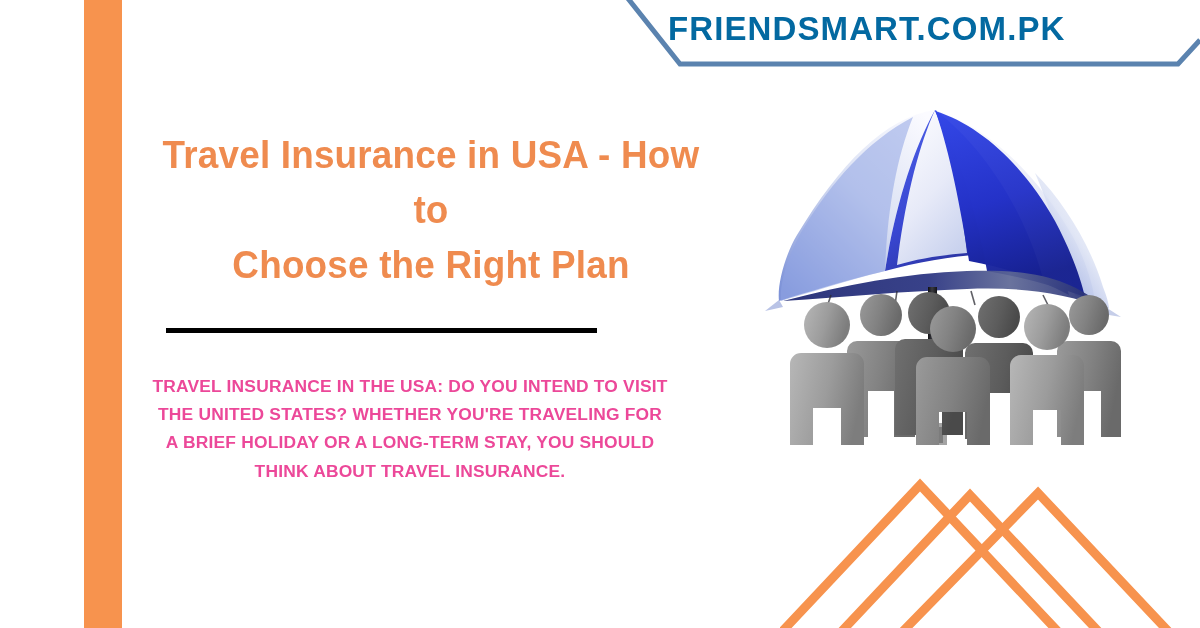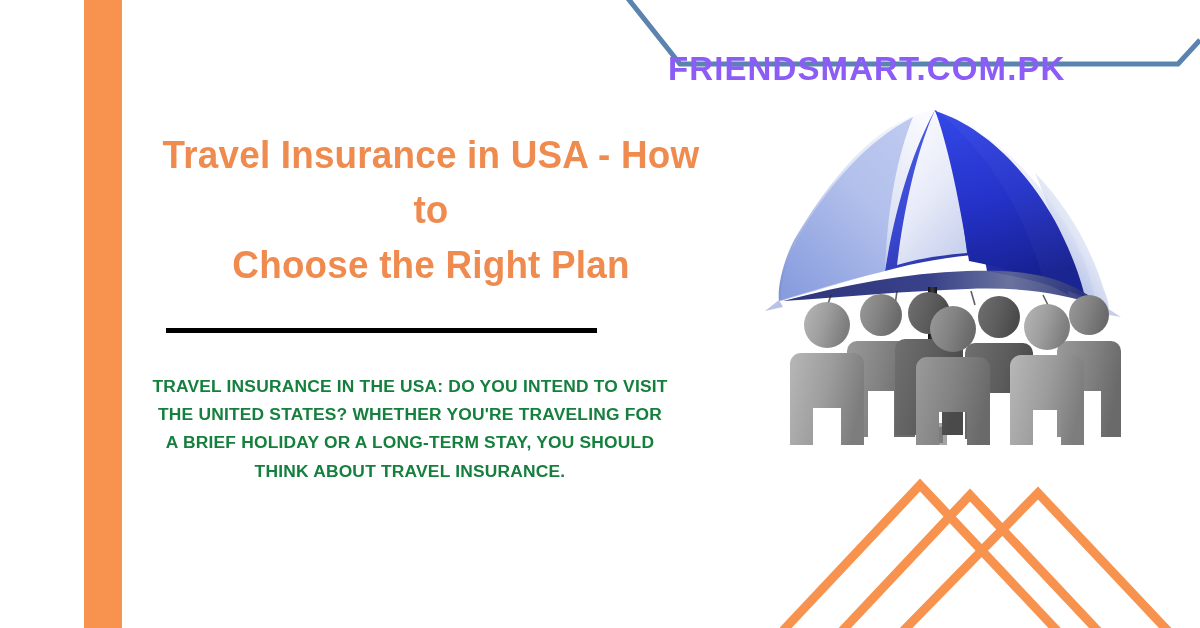--- a/index.html
+++ b/index.html
@@ -43,24 +43,23 @@
   }
   .site-url {
     position: absolute;
     left: 668px;
     top: 10px;
     width: 440px;
     text-align: left;
     font-size: 33px;
     font-weight: 700;
     letter-spacing: 1.1px;
-    color: #8b5cf6;
+    color: #0369a1;
     font-family: "Liberation Sans", sans-serif;
     white-space: nowrap;
-    margin-top: 40px;
   }
 
   
   .headline {
     position: absolute;
     left: 150px;
     top: 128px;
     width: 562px;
     text-align: center;
     color: #EF8B4F;
@@ -83,21 +82,21 @@
     background: #000000;
   }
 
   
   .body-copy {
     position: absolute;
     left: 150px;
     top: 372px;
     width: 520px;
     text-align: center;
-    color: #15803d;
+    color: #ec4899;
     font-family: "Liberation Sans", sans-serif;
     font-weight: 700;
     font-size: 17.4px;
     line-height: 1.62;
     letter-spacing: 0.2px;
     text-transform: uppercase;
   }
 
   
   .illustration {

